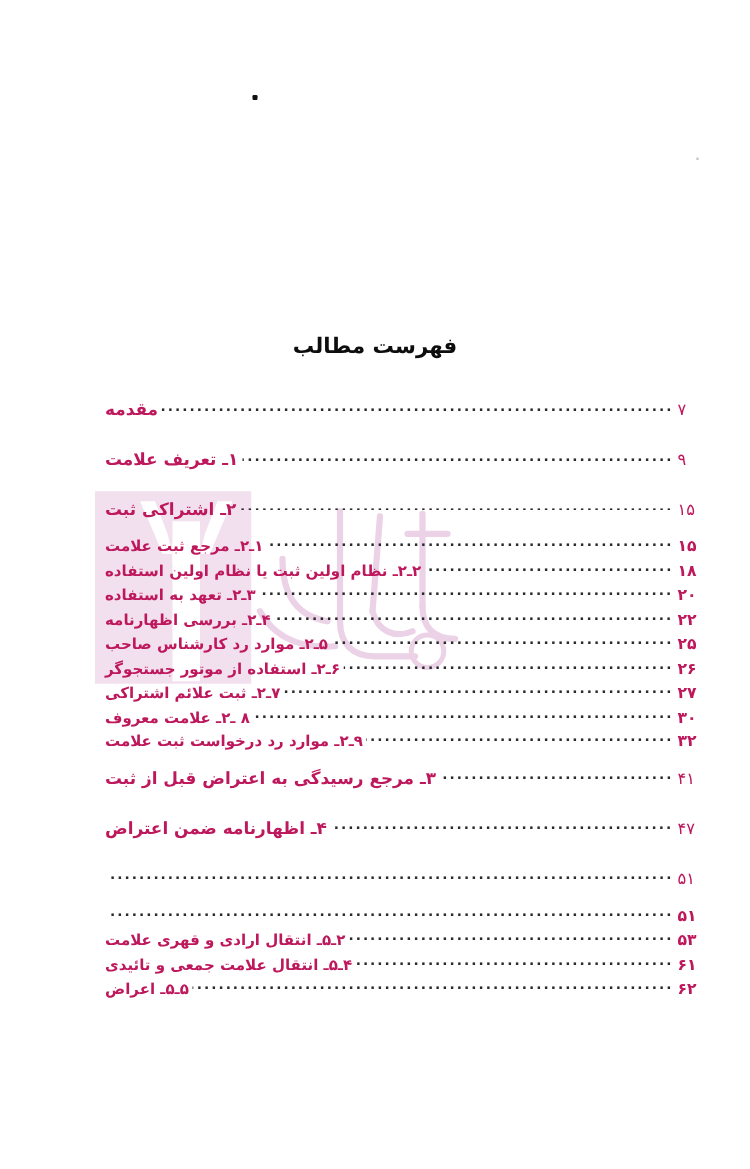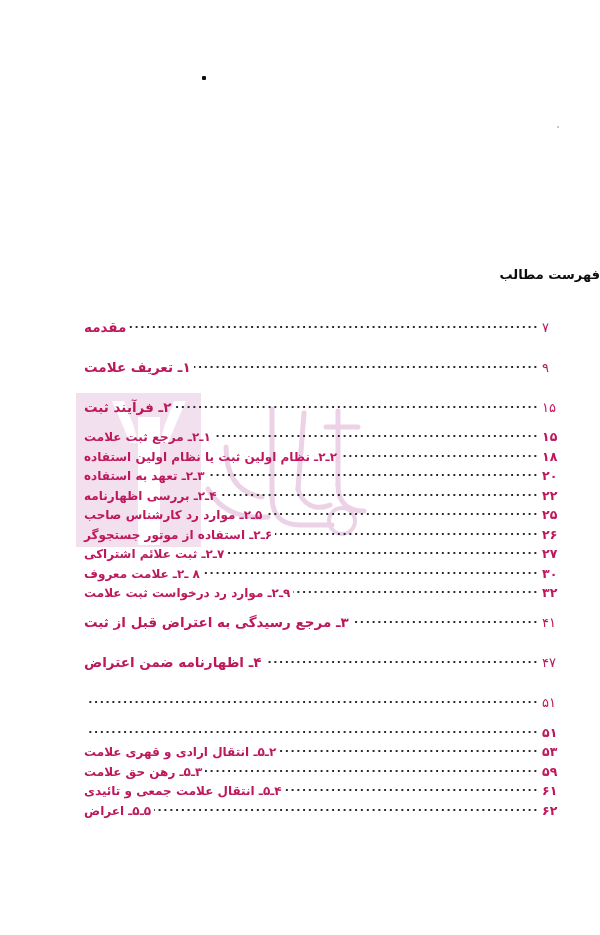--- a/index.html
+++ b/index.html
@@ -61,22 +61,22 @@
     width: 292px;
     height: 154px;
   }
 
   
   .toc-title {
     position: absolute;
     top: 267px;
     left: 0;
     right: 0;
-    text-align: right;
-    font-size: 13px;
+    text-align: center;
+    font-size: 17px;
     font-weight: bold;
     color: #0d0d0d;
     letter-spacing: 0.5px;
   }
 
   
   .toc-list {
     position: absolute;
     top: 318px;
     left: 84px;
@@ -180,21 +180,21 @@
         <span class="label">مقدمه</span>
         <span class="leader"></span>
         <span class="page-num">۷</span>
       </div>
       <div class="toc-row lvl1 gap-top">
         <span class="label">۱ـ تعریف علامت</span>
         <span class="leader"></span>
         <span class="page-num">۹</span>
       </div>
       <div class="toc-row lvl1 gap-top">
-        <span class="label">۲ـ فرآیند ثبت</span>
+        <span class="label">۲ـ اشتراکی ثبت</span>
         <span class="leader"></span>
         <span class="page-num">۱۵</span>
       </div>
       <div class="toc-row lvl2">
         <span class="label">۱ـ۲ـ مرجع ثبت علامت</span>
         <span class="leader"></span>
         <span class="page-num">۱۵</span>
       </div>
       <div class="toc-row lvl2">
         <span class="label">۲ـ۲ـ نظام اولین ثبت یا نظام اولین استفاده</span>
@@ -253,25 +253,20 @@
       <div class="toc-row lvl2">
         <span class="leader"></span>
         <span class="page-num">۵۱</span>
       </div>
       <div class="toc-row lvl2">
         <span class="label">۲ـ۵ـ انتقال ارادی و قهری علامت</span>
         <span class="leader"></span>
         <span class="page-num">۵۳</span>
       </div>
       <div class="toc-row lvl2">
-        <span class="label">۳ـ۵ـ رهن حق علامت</span>
-        <span class="leader"></span>
-        <span class="page-num">۵۹</span>
-      </div>
-      <div class="toc-row lvl2">
         <span class="label">۴ـ۵ـ انتقال علامت جمعی و تائیدی</span>
         <span class="leader"></span>
         <span class="page-num">۶۱</span>
       </div>
       <div class="toc-row lvl2">
         <span class="label">۵ـ۵ـ اعراض</span>
         <span class="leader"></span>
         <span class="page-num">۶۲</span>
       </div>
     </div>

